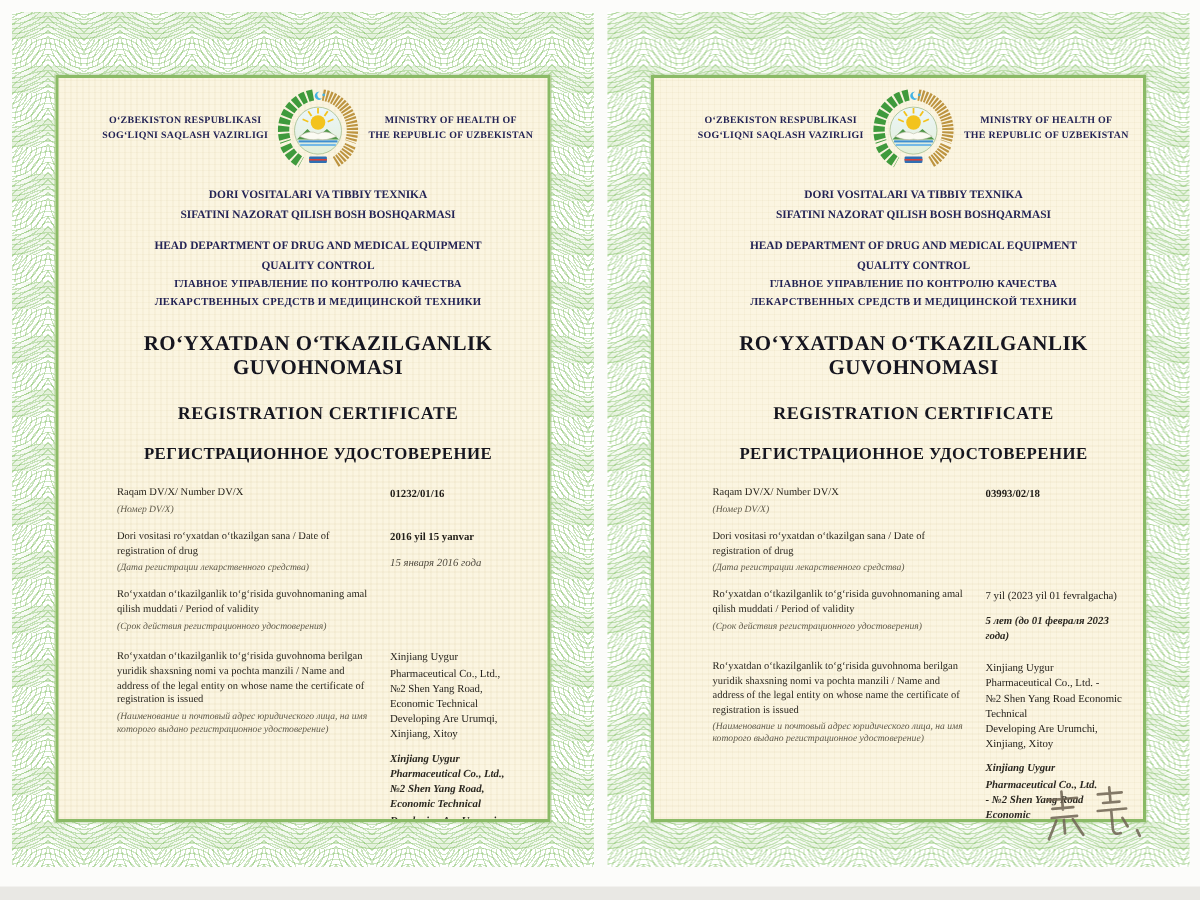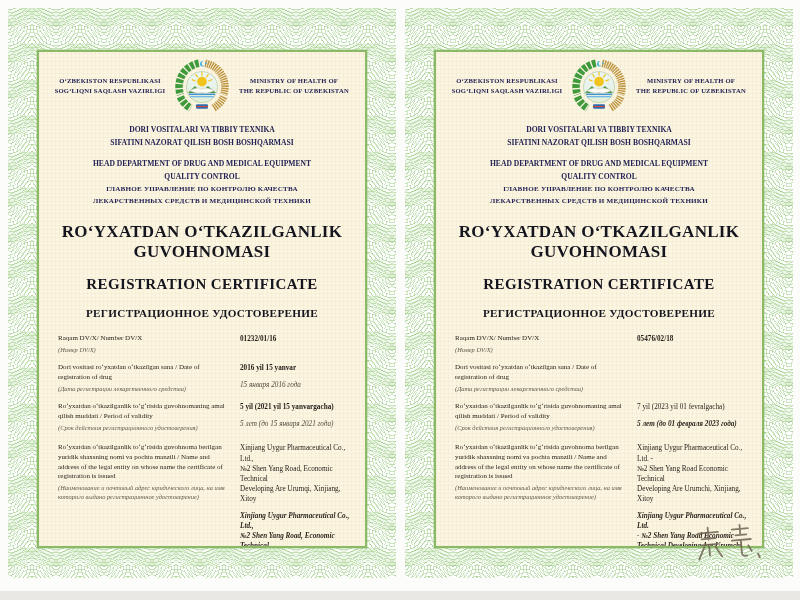--- a/index.html
+++ b/index.html
@@ -27,37 +27,38 @@
 
   .panel{
     position:absolute;left:29px;right:29px;top:42px;bottom:30px;
     background-color:var(--panel-cream);
     background-image:
       repeating-linear-gradient(0deg, rgba(190,168,108,.07) 0 1px, transparent 1px 4px),
       repeating-linear-gradient(90deg, rgba(190,168,108,.07) 0 1px, transparent 1px 4px);
     border:2px solid var(--accent-border);
     box-shadow:0 0 0 1px rgba(150,190,120,.35);
     overflow:hidden;
+    padding-left:20px;
   }
 
   .hdr-row{display:flex;align-items:center;justify-content:center;gap:5px;padding:7px 8px 0;}
   .hdr-block{
     width:120px;font-weight:bold;font-size:6.6px;line-height:1.5;color:var(--header-navy);
     text-align:center;white-space:pre-line;letter-spacing:.2px;
   }
   .emblem{width:54px;height:54px;flex:0 0 auto;}
 
   .dept{text-align:center;font-weight:bold;color:var(--header-navy);white-space:pre-line;}
   .dept-uz{font-size:7.6px;line-height:1.65;margin-top:11px;}
   .dept-en{font-size:7.6px;line-height:1.65;margin-top:9px;}
   .dept-ru{font-size:7.1px;line-height:1.7;letter-spacing:.2px;}
 
   .cert-title{text-align:center;font-weight:bold;color:#15151f;}
-  .title-uz{font-size:17px;margin-top:15px;letter-spacing:.3px;}
-  .title-en{font-size:15px;margin-top:14px;letter-spacing:.4px;}
+  .title-uz{font-size:14px;margin-top:15px;letter-spacing:.3px;}
+  .title-en{font-size:12px;margin-top:14px;letter-spacing:.4px;}
   .title-ru{font-size:11.2px;margin-top:14px;letter-spacing:.3px;}
 
   .fields{margin:15px 14px 0 19px;}
   .row{display:flex;margin-bottom:9px;}
   .row-validity{margin-bottom:11px;}
   .row-entity{margin-bottom:13px;}
   .lbl{flex:0 0 170px;}
   .val{flex:1;padding-left:12px;}
   .lbl-main{font-weight:normal;font-size:7px;line-height:1.38;color:#221f18;}
   .lbl-ru{font-style:italic;font-size:6.4px;line-height:1.35;color:#5e5949;margin-top:2px;}
@@ -145,24 +146,20 @@
             <div class="v b">2016  yil   15 yanvar</div>
             <div class="v i">15 января  2016 года</div>
           </div>
         </div>
 
         <div class="row row-validity">
           <div class="lbl">
             <div class="lbl-main">Ro‘yxatdan o‘tkazilganlik to‘g‘risida guvohnomaning amal qilish muddati / Period of validity</div>
             <div class="lbl-ru">(Срок действия регистрационного удостоверения)</div>
           </div>
-          <div class="val">
-            <div class="v b">5 yil (2021 yil 15 yanvargacha)</div>
-            <div class="v i">5 лет (до 15 января 2021 года)</div>
-          </div>
         </div>
 
         <div class="row row-entity">
           <div class="lbl">
             <div class="lbl-main">Ro‘yxatdan o‘tkazilganlik to‘g‘risida guvohnoma berilgan yuridik shaxsning nomi va pochta manzili / Name and address of the legal entity on whose name the certificate of registration is issued</div>
             <div class="lbl-ru">(Наименование и почтовый адрес юридического лица, на имя которого выдано регистрационное удостоверение)</div>
           </div>
           <div class="val">
             <div class="v">Xinjiang Uygur Pharmaceutical Co., Ltd.,
 №2 Shen Yang Road, Economic Technical
@@ -228,21 +225,21 @@
       <div class="cert-title title-en">REGISTRATION CERTIFICATE</div>
       <div class="cert-title title-ru">РЕГИСТРАЦИОННОЕ УДОСТОВЕРЕНИЕ</div>
 
       <div class="fields">
         <div class="row">
           <div class="lbl">
             <div class="lbl-main">Raqam DV/X/ Number DV/X</div>
             <div class="lbl-ru">(Номер DV/X)</div>
           </div>
           <div class="val">
-            <div class="v b">05476/02/18</div>
+            <div class="v b">03993/02/18</div>
           </div>
         </div>
 
         <div class="row">
           <div class="lbl">
             <div class="lbl-main">Dori vositasi ro‘yxatdan o‘tkazilgan sana / Date of registration of drug</div>
             <div class="lbl-ru">(Дата регистрации лекарственного средства)</div>
           </div>
         </div>
 

